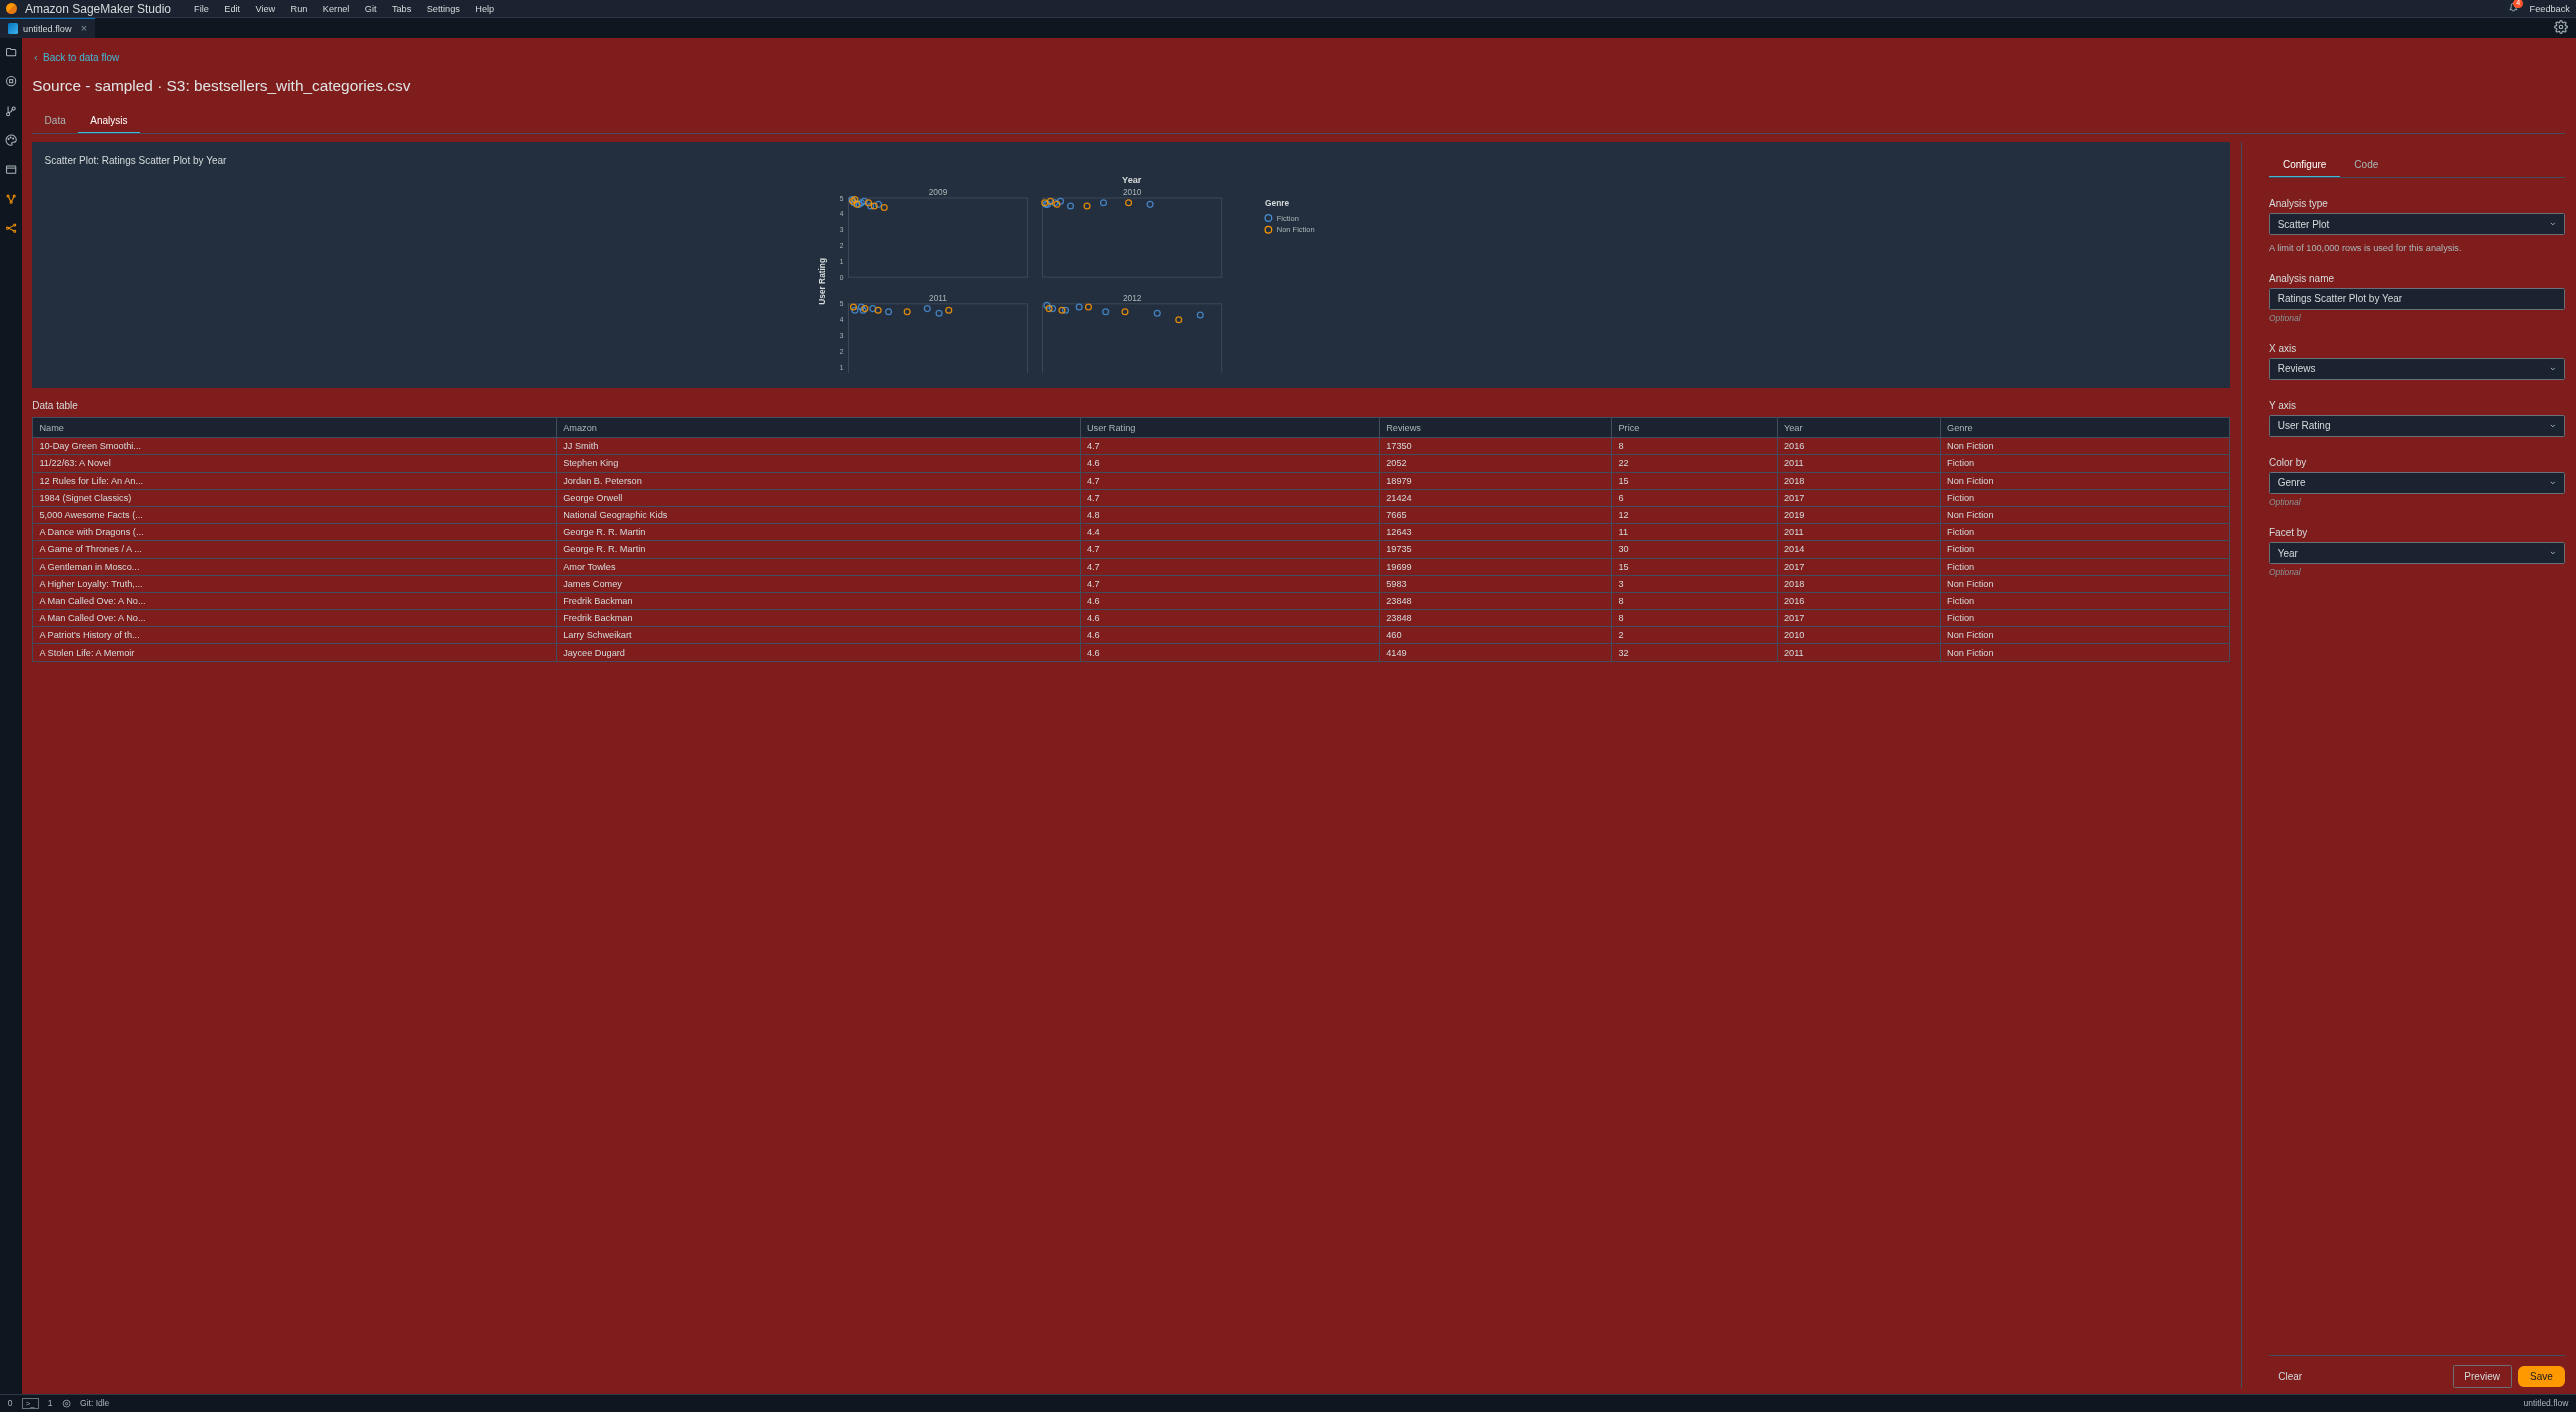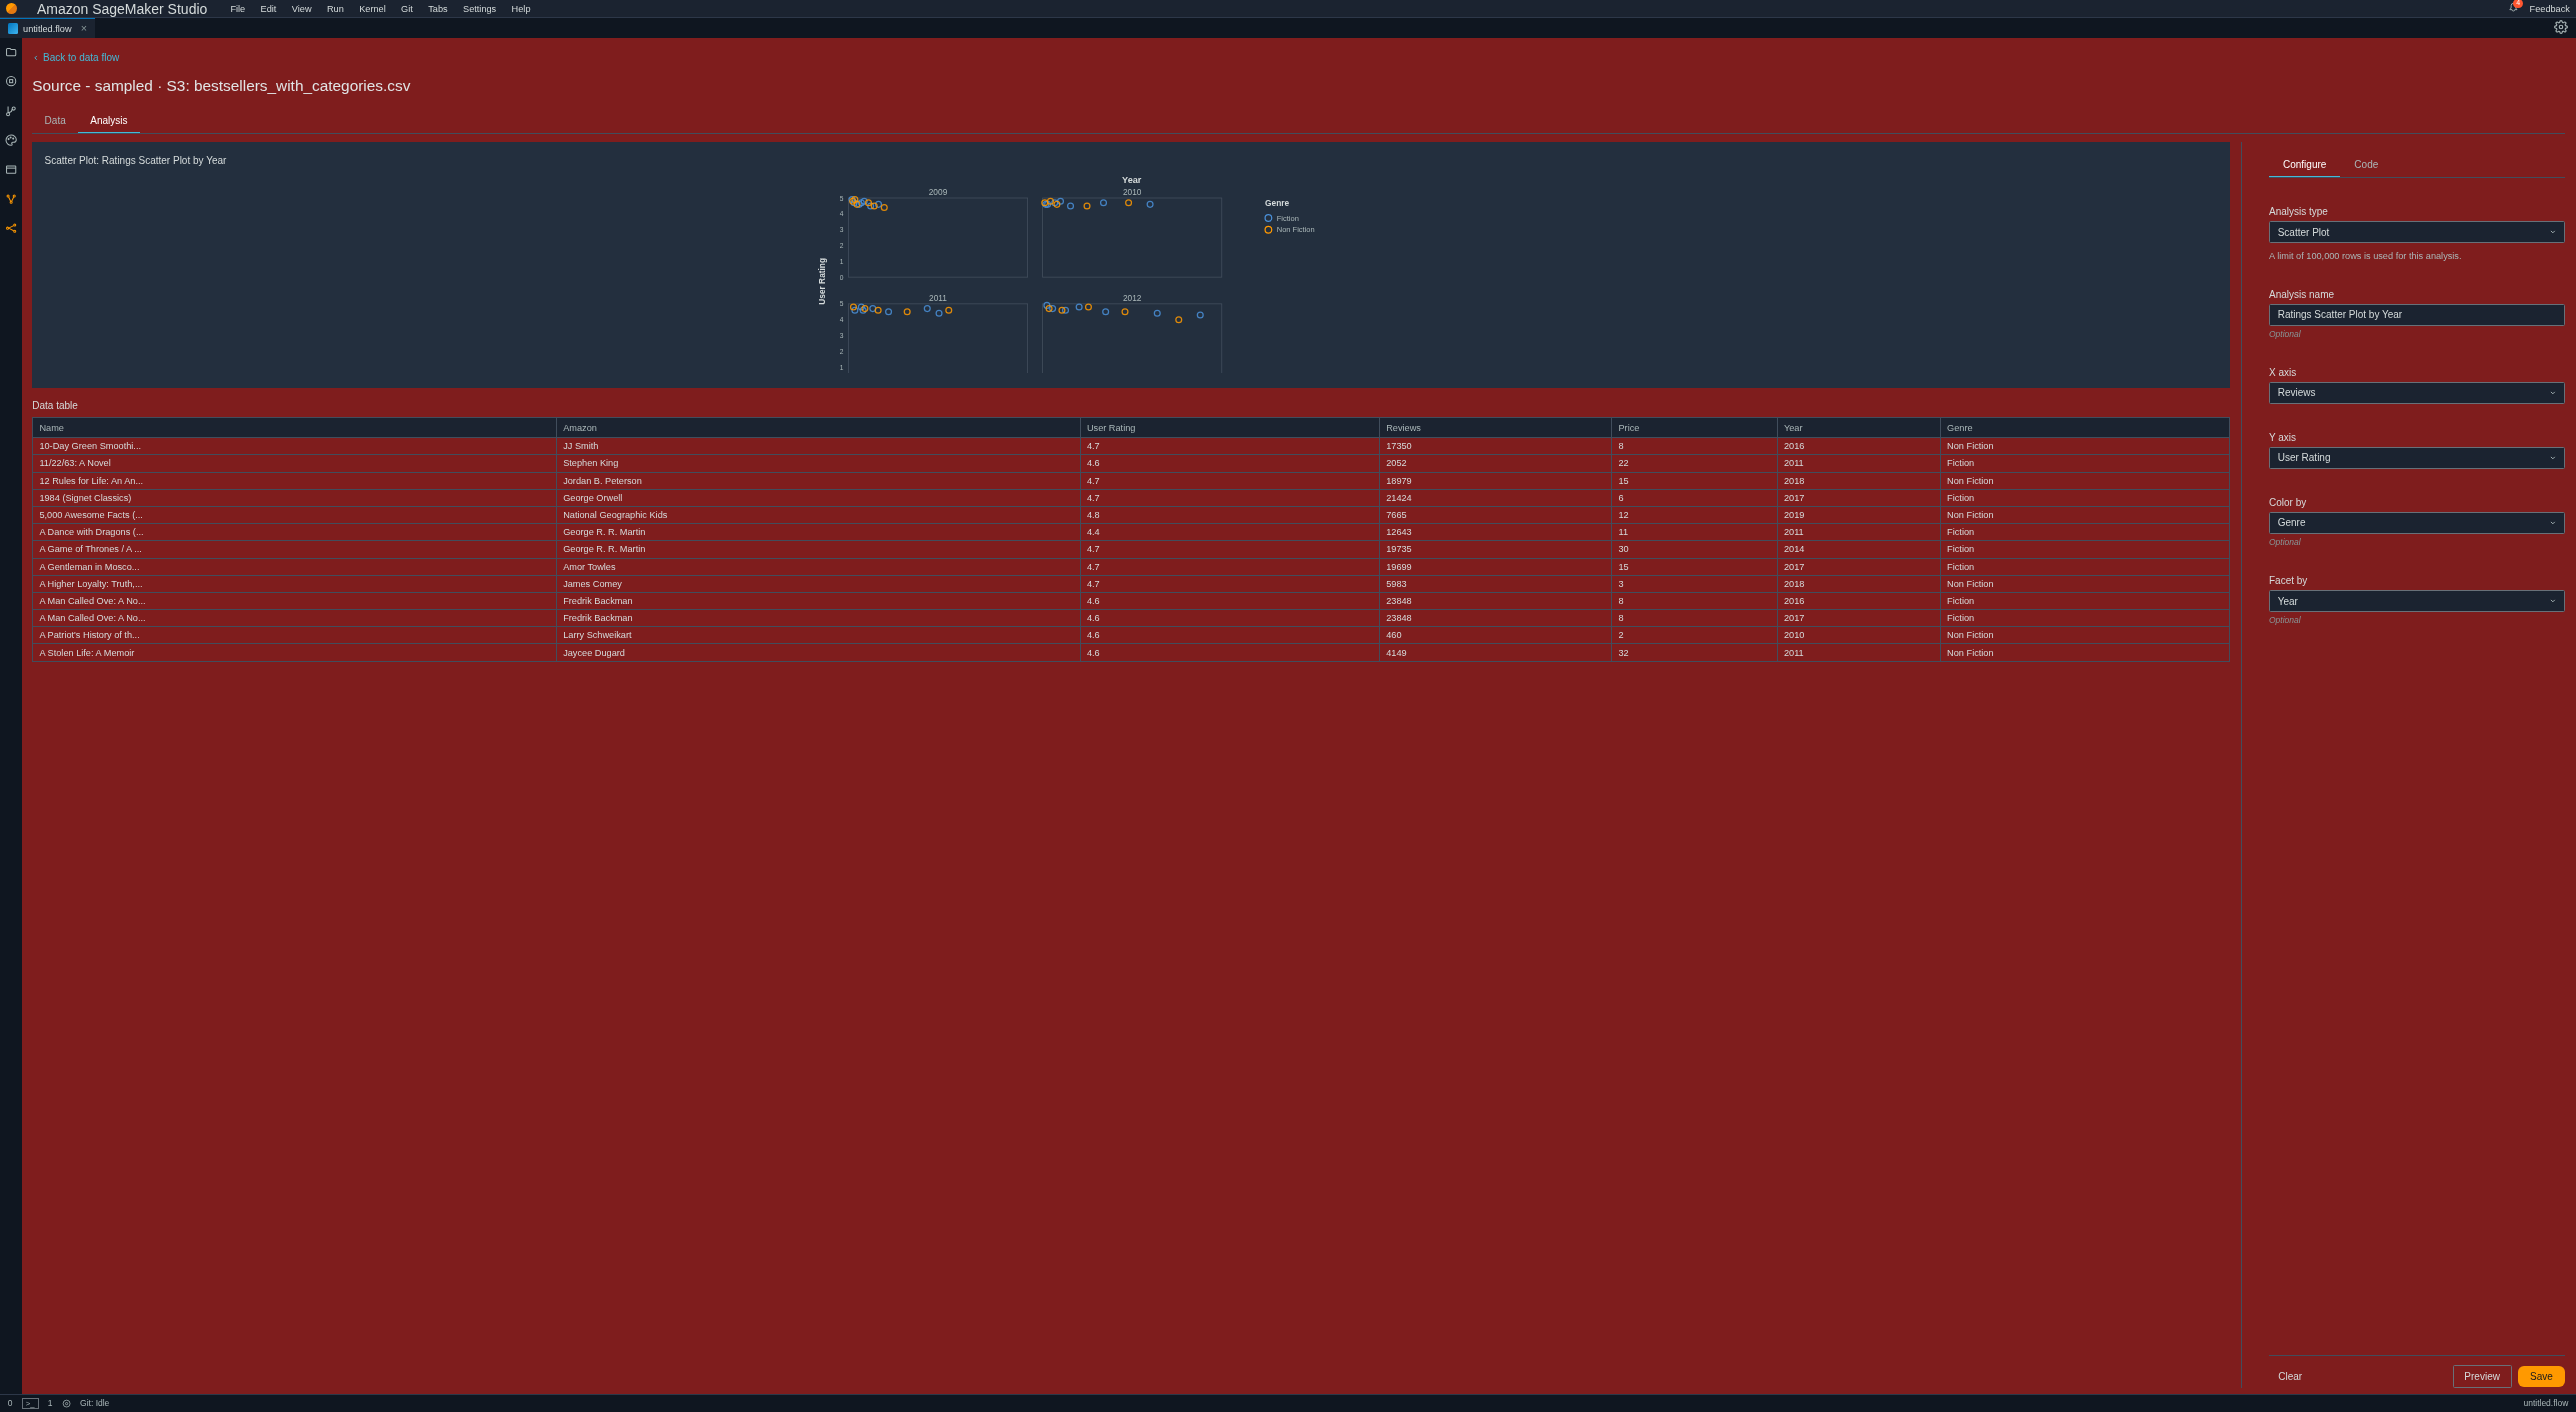--- a/index.html
+++ b/index.html
@@ -1,21 +1,21 @@
 <!DOCTYPE html>
 <html style="font-size:12.3px"><head>
 <meta charset="utf-8">
 <style>
 * { margin: 0; padding: 0; box-sizing: border-box; font-family: -apple-system, BlinkMacSystemFont, "Segoe UI", Arial, sans-serif; }
 body { background: #1b2330; color: #d5dbdb; font-size: 10px; overflow: hidden; }
 .app { display: flex; flex-direction: column; height: 100vh; }
 
 
 .menubar { display: flex; align-items: center; background: #1b2330; height: 18.4px; padding: 0 6.1px; border-bottom: 0.8px solid #2d3748; }
-.menubar .brand { display: flex; align-items: center; gap: 20px; font-size: 14px; color: #d5dbdb; margin-right: 15.4px; text-align: right; }
+.menubar .brand { display: flex; align-items: center; gap: 8px; font-size: 12px; color: #d5dbdb; margin-right: 15.4px; text-align: right; }
 .menubar .brand-icon { width: 10.8px; height: 10.8px; border-radius: 50%; background: linear-gradient(135deg, #ff9900 50%, #e47911 50%); }
 .menubar .menu-item { font-size: 9.2px; padding: 0 7.7px; cursor: pointer; }
 .menubar .spacer { flex: 1; }
 .menubar .bell { position: relative; margin-right: 10.8px; cursor: pointer; }
 .menubar .bell-icon { width: 10.8px; height: 10.8px; stroke: #aab7b8; fill: none; }
 .menubar .badge { position: absolute; top: -3.1px; right: -4.6px; background: #ff5630; color: #fff; font-size: 7px; border-radius: 6.1px; padding: 0 3.1px; line-height: 8.5px; }
 .menubar .feedback { font-size: 9.2px; }
 
 
 .tabstrip { display: flex; align-items: center; background: #0f1620; height: 20px; }
@@ -51,21 +51,21 @@
 .data-table-label { font-size: 10px; margin: 3.1px 0 6.1px 0; }
 .table-wrap { flex: 1; overflow: auto; }
 table { width: 100%; border-collapse: collapse; font-size: 9.2px; }
 th { text-align: left; padding: 4.6px 6.1px; border: 0.8px solid #414d5c; background: #1b2330; font-weight: 400; color: #aab7b8; position: sticky; top: 0; }
 td { padding: 3.1px 6.1px; border: 0.8px solid #414d5c; white-space: nowrap; overflow: hidden; text-overflow: ellipsis; max-width: 108px; }
 
 
 .right-tabs { display: flex; border-bottom: 0.8px solid #414d5c; }
 .right-tab { padding: 6.1px 14px; font-size: 10px; cursor: pointer; color: #aab7b8; }
 .right-tab.active { color: #fff; border-bottom: 1.5px solid #44b9d6; }
-.form-group { margin-top: 28px; }
+.form-group { margin-top: 20px; }
 .form-label { font-size: 10px; color: #d5dbdb; margin-bottom: 3.8px; display: block; }
 .select, .text-input { width: 100%; background: #1b2330; border: 0.8px solid #687078; color: #d5dbdb; padding: 4.6px 7.7px; font-size: 10px; border-radius: 1.5px; display: flex; justify-content: space-between; align-items: center; cursor: pointer; }
 .text-input { cursor: text; }
 .caret { width: 7.7px; height: 7.7px; stroke: #aab7b8; fill: none; }
 .hint { font-size: 8.5px; color: #879596; font-style: italic; margin-top: 3.1px; }
 .info { font-size: 9.2px; color: #aab7b8; margin-top: 7.7px; }
 
 .right-footer { margin-top: auto; border-top: 0.8px solid #414d5c; padding-top: 9.2px; display: flex; gap: 6.1px; align-items: center; }
 .btn-link { background: none; border: none; color: #d5dbdb; font-size: 10px; cursor: pointer; padding: 4.6px 9.2px; }
 .btn-outline { background: none; border: 0.8px solid #687078; color: #d5dbdb; font-size: 10px; cursor: pointer; padding: 4.6px 10.8px; border-radius: 1.5px; }

